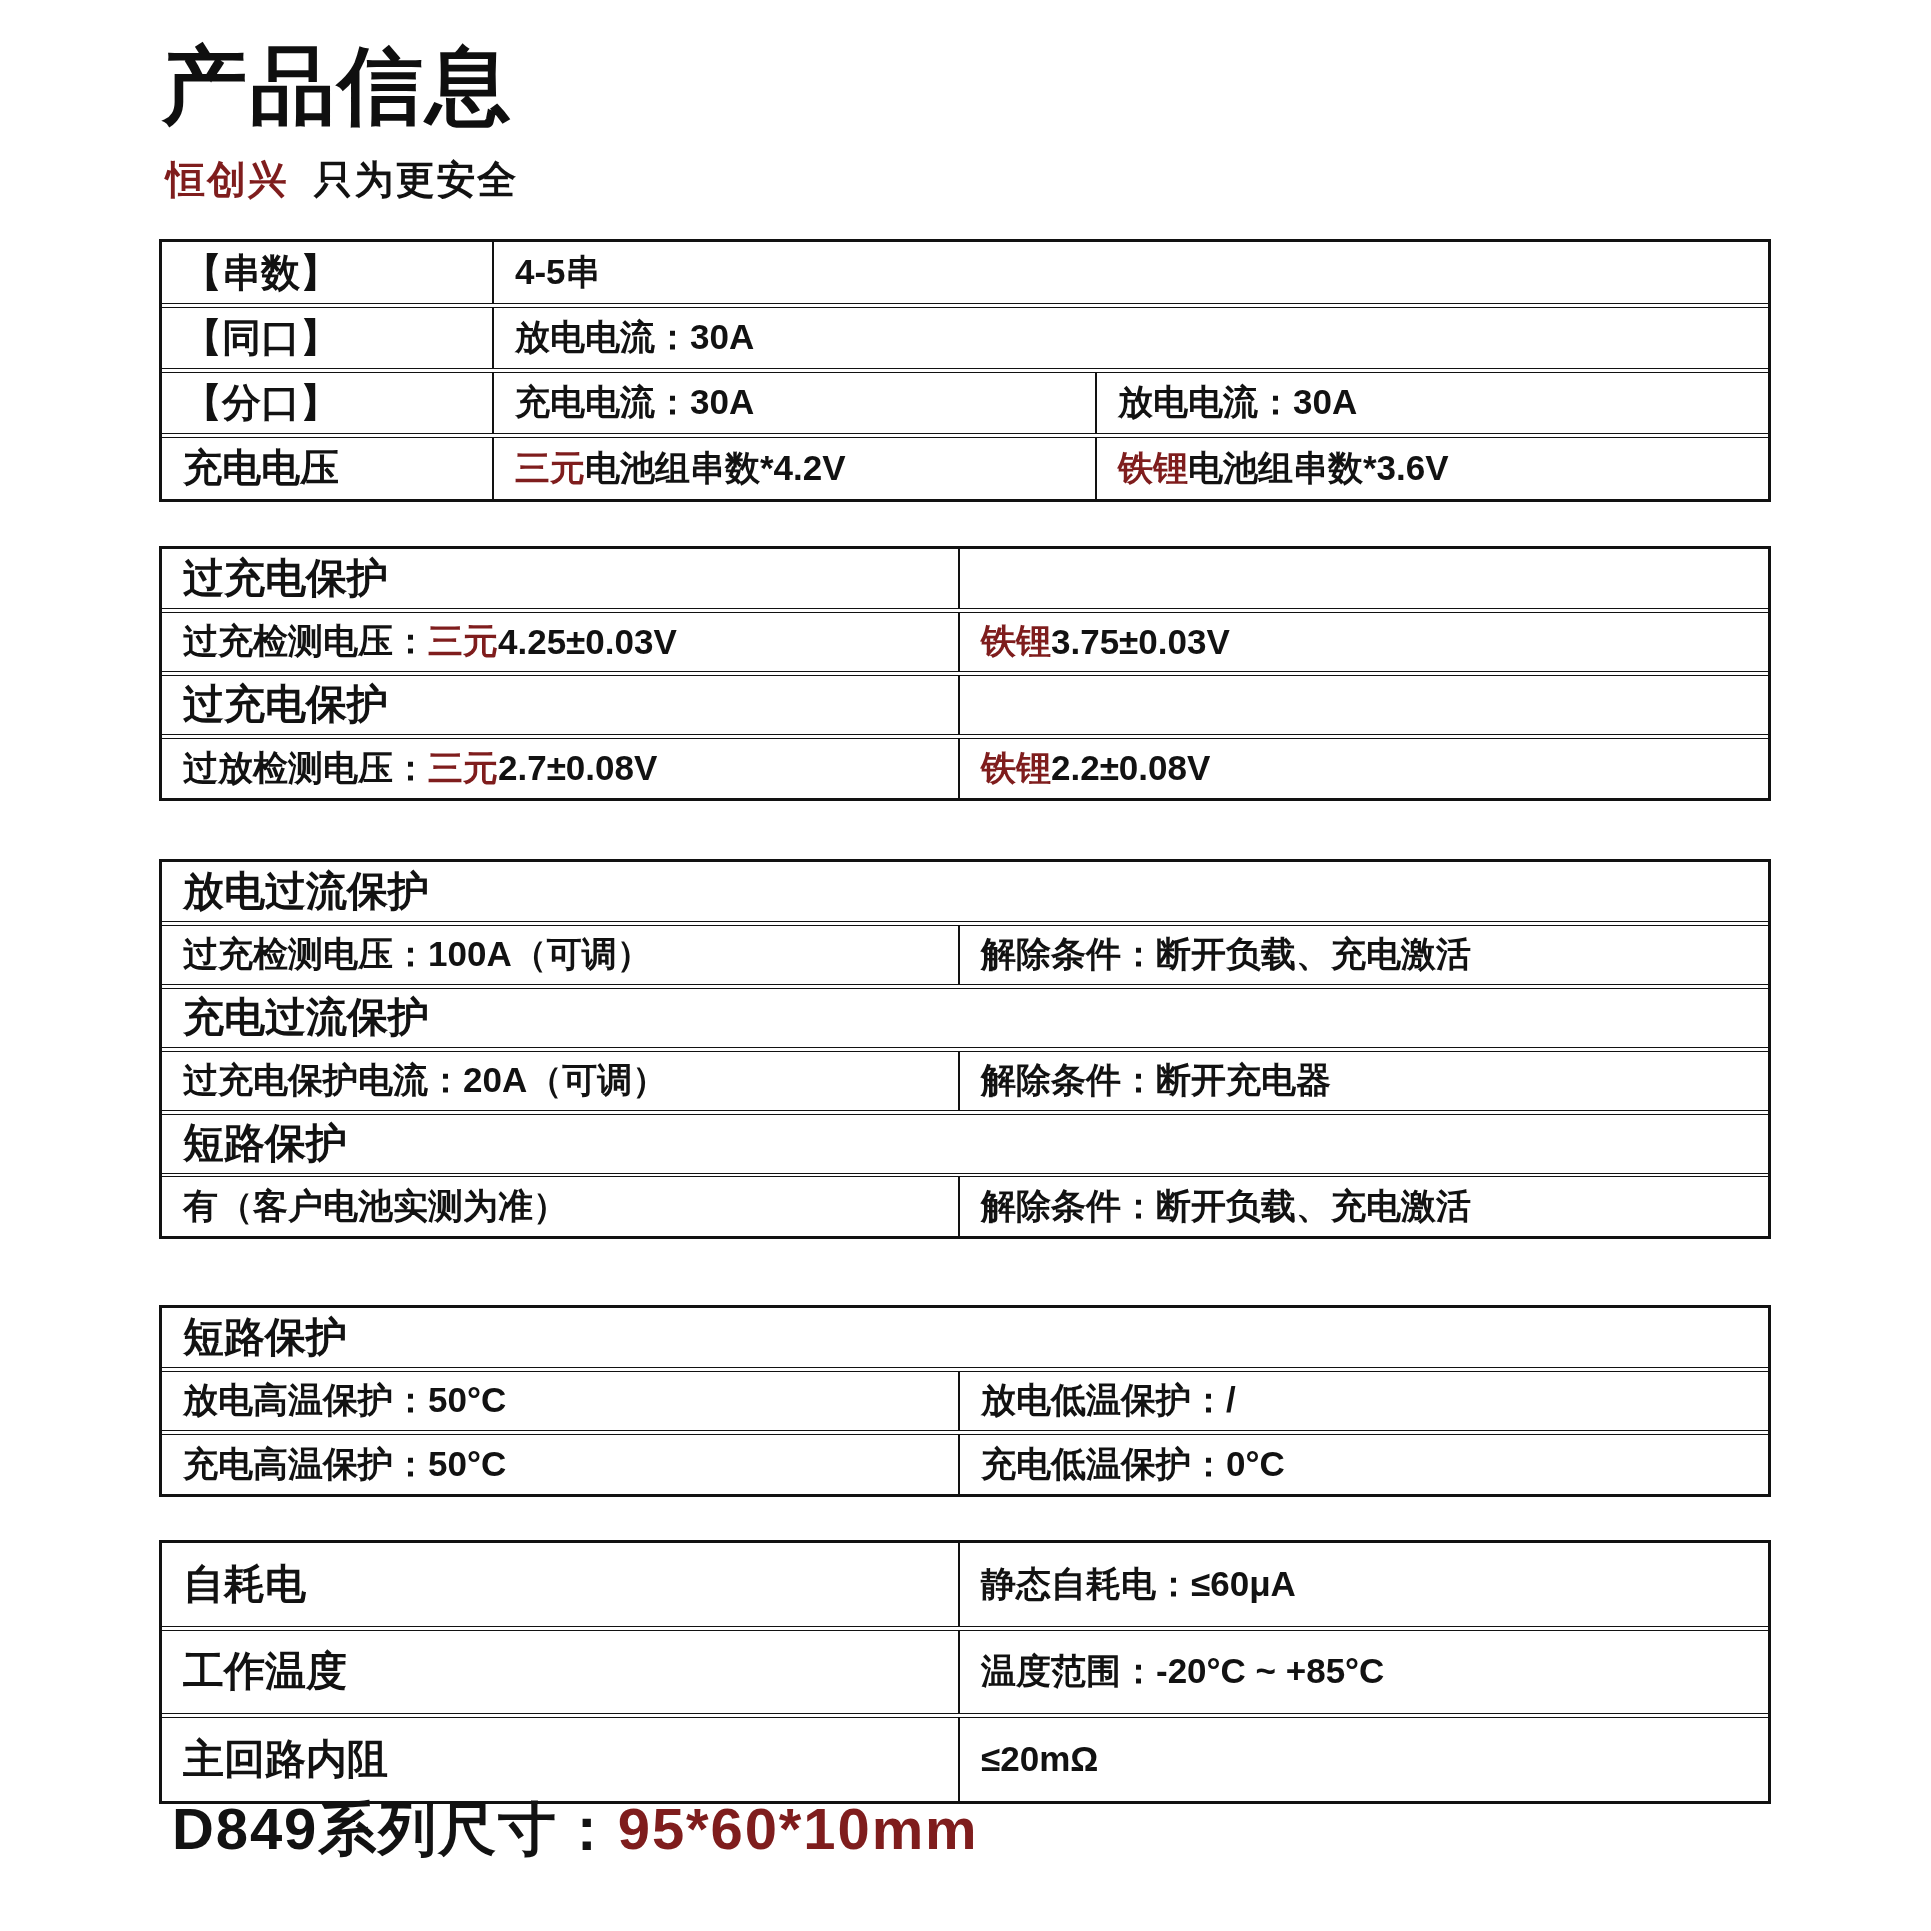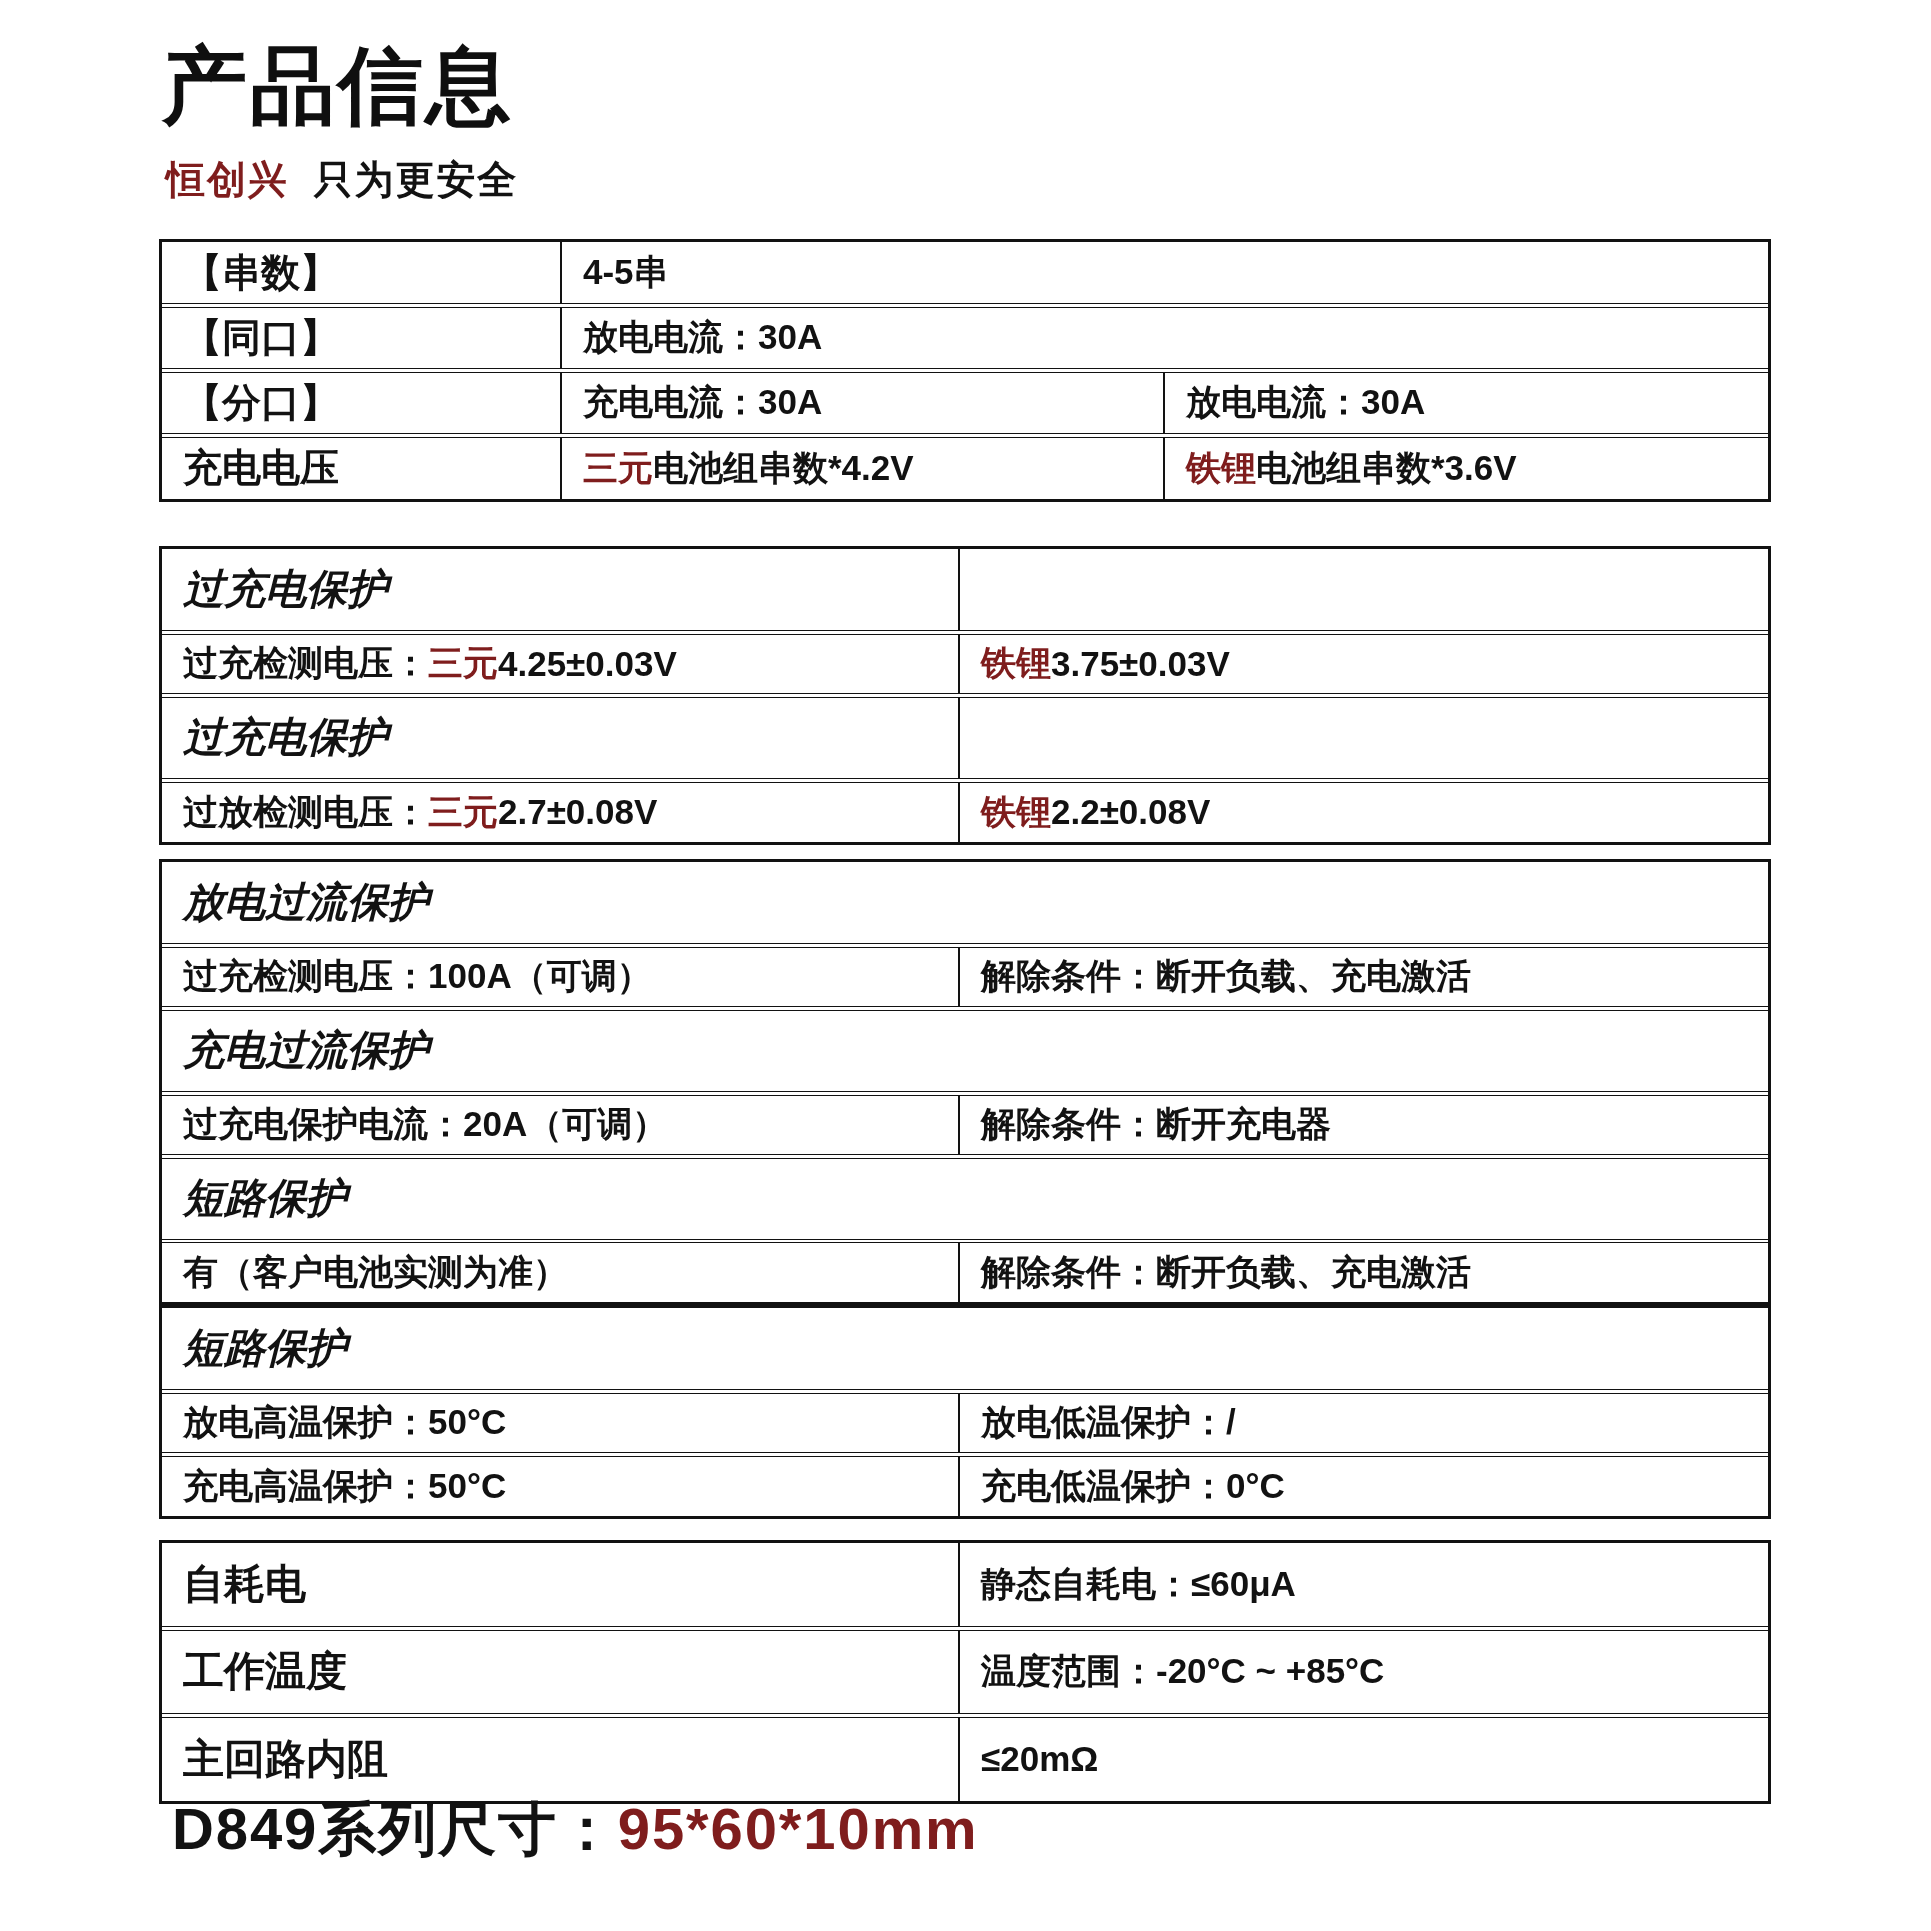--- a/index.html
+++ b/index.html
@@ -36,32 +36,32 @@
 
   .row{
     display:flex;align-items:stretch;box-sizing:border-box;
     height:60px;
     border-top:1.9px solid #121212;border-bottom:1.9px solid #121212;
     margin-top:2.9px;
   }
   .row:first-child{margin-top:0;border-top:none;}
   .row:last-child{border-bottom:none;}
   .t1 .row{height:62px;}
-  .row.hdr{height:82px;font-style:italic;}
+  .row.hdr{height:60px;}
   .t5 .row{height:84px;}
 
   .c{
     box-sizing:border-box;display:flex;align-items:center;
     padding-left:21px;padding-right:7.7px;
     font-size:35px;font-weight:bold;white-space:nowrap;overflow:hidden;
   }
   .c + .c{border-left:2.9px solid #121212;}
   .cf{flex:1;}
   
-  .t1 .c1{width:398px;}
+  .t1 .c1{width:330px;}
   .t1 .c2{width:603px;}
   
   .w50{width:796px;}
 
   .lbl{font-size:39px;}
   .hdr .c{font-size:41px;}
   .t5 .lbl{font-size:41px;}
 
   .footer{
     position:absolute;left:172px;top:1794px;

